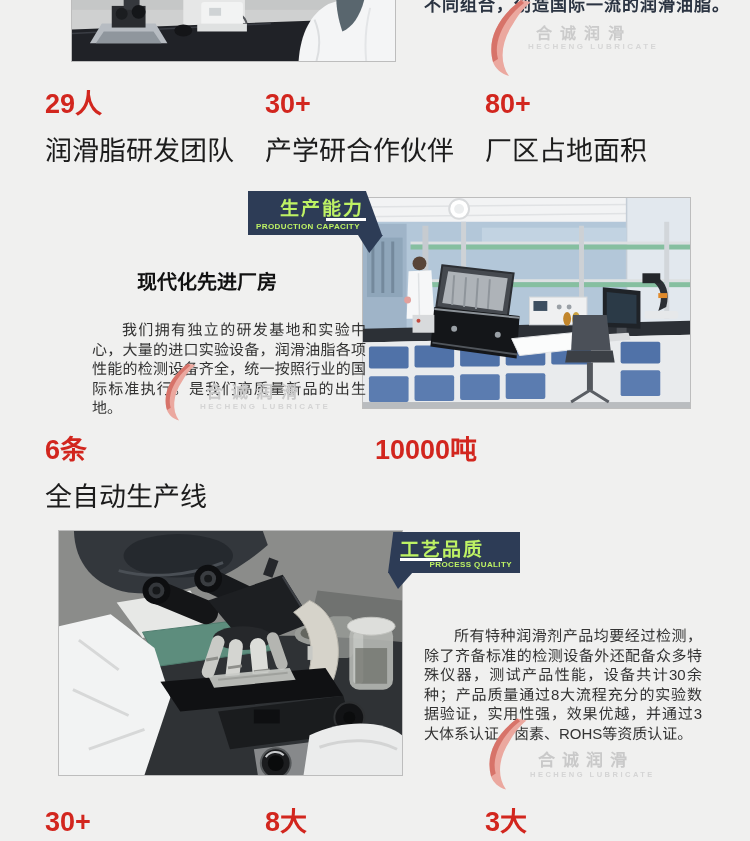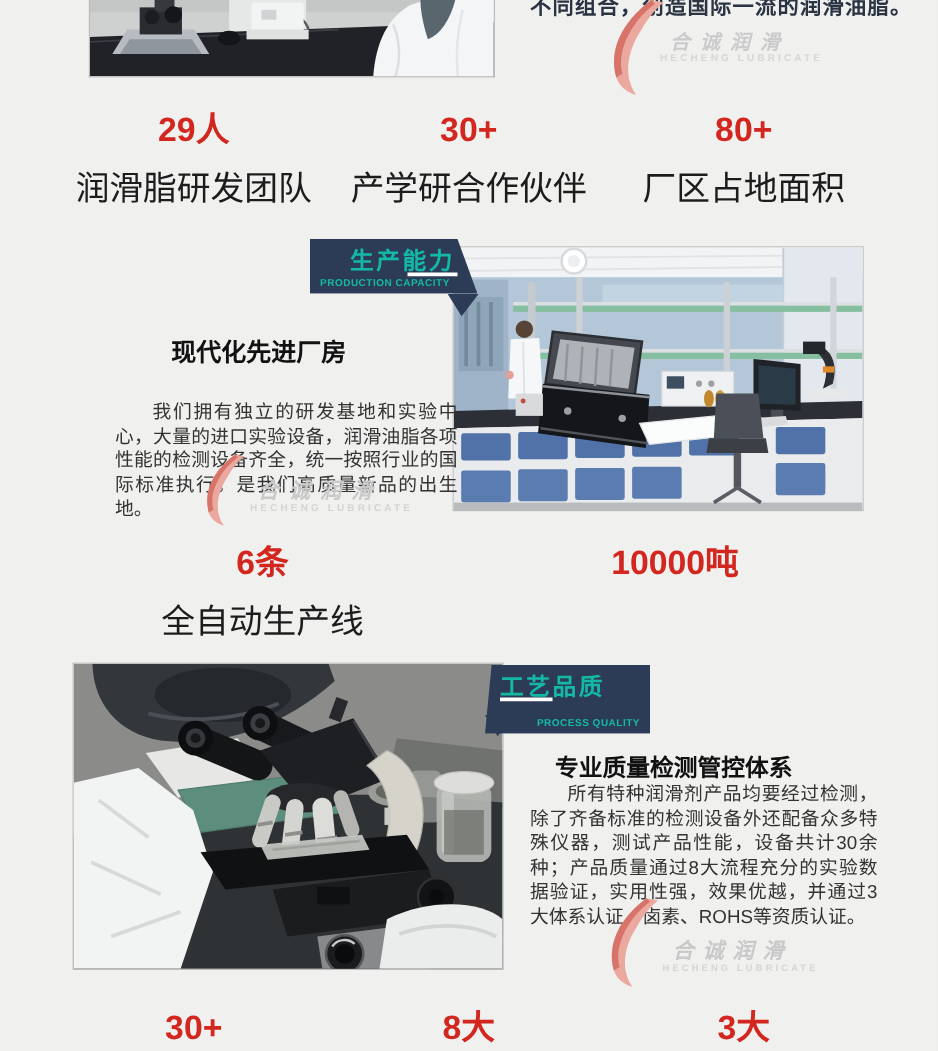--- a/index.html
+++ b/index.html
@@ -13,41 +13,41 @@
   .photo svg{display:block;width:100%;height:100%;}
   .photo-top{left:71px;top:0;width:325px;height:62px;border-top:none;}
   .photo-lab{left:362px;top:197px;width:329px;height:212px;}
   .photo-scope{left:58px;top:530px;width:345px;height:246px;}
   
   .slogan{
     position:absolute;left:424px;top:-9px;white-space:nowrap;
     font-size:17px;font-weight:bold;color:#2b3442;letter-spacing:1px;
   }
   
-  .wm-cn{position:absolute;color:#cbcbcb;letter-spacing:8px;font-weight:bold;white-space:nowrap;font-style:italic;}
+  .wm-cn{position:absolute;color:#cbcbcb;letter-spacing:8px;font-weight:bold;white-space:nowrap;}
   .wm-en{position:absolute;color:#d6d6d6;letter-spacing:2.5px;font-size:8px;font-weight:bold;white-space:nowrap;}
   .wm-swoosh{position:absolute;}
   
   .stats{position:absolute;left:45px;width:660px;display:flex;}
-  .stat{flex:1;text-align:center;}
+  .stat{flex:1;}
   .stat-value{font-size:27px;line-height:32px;font-weight:bold;color:#d2261e;}
   .stat-label{font-size:27px;line-height:32px;font-weight:500;color:#1c1c1c;margin-top:15px;}
   .stats-1{top:88px;}
   .stats-2{top:434px;}
   .stats-3{top:806px;}
   
-  .ribbon{position:absolute;background:#2d3c56;color:#14b8a6;text-decoration:underline;}
+  .ribbon{position:absolute;background:#2d3c56;color:#bef264;text-decoration:underline;}
   .ribbon-1{left:248px;top:191px;width:134px;height:44px;
     -webkit-clip-path:polygon(0 0,88% 0,100% 100%,0 100%);clip-path:polygon(0 0,88% 0,100% 100%,0 100%);}
   .ribbon-1 .rb-title{position:absolute;right:18px;top:2px;font-size:19px;font-weight:bold;letter-spacing:2px;}
   .ribbon-1 .rb-line{position:absolute;right:16px;top:27px;width:40px;height:3px;background:#fff;}
   .ribbon-1 .rb-sub{position:absolute;left:8px;bottom:4px;font-size:8px;letter-spacing:.4px;font-weight:bold;text-align:center;}
   .tail-1{left:358px;top:235px;width:25px;height:18px;
     -webkit-clip-path:polygon(0 0,100% 0,45% 100%);clip-path:polygon(0 0,100% 0,45% 100%);}
-  .ribbon-2{left:388px;top:532px;width:132px;height:55px;
+  .ribbon-2{left:388px;top:532px;width:132px;height:41px;
     -webkit-clip-path:polygon(4% 0,100% 0,100% 100%,0 100%);clip-path:polygon(4% 0,100% 0,100% 100%,0 100%);}
   .ribbon-2 .rb-title{position:absolute;left:12px;top:2px;font-size:19px;font-weight:bold;letter-spacing:2px;}
   .ribbon-2 .rb-line{position:absolute;left:12px;top:26px;width:42px;height:3px;background:#fff;}
   .ribbon-2 .rb-sub{position:absolute;right:8px;bottom:4px;font-size:8px;letter-spacing:.4px;font-weight:bold;}
   .tail-2{left:388px;top:572px;width:25px;height:17px;
     -webkit-clip-path:polygon(0 0,100% 0,40% 100%);clip-path:polygon(0 0,100% 0,40% 100%);}
   
   .sec-heading{position:absolute;font-size:20px;font-weight:bold;color:#111;text-align:center;}
   .heading-1{left:72px;top:266px;width:270px;}
   .heading-2{left:424px;top:599px;width:230px;font-size:19px;}
@@ -270,21 +270,20 @@
     </svg>
   </div>
 
   <div class="ribbon ribbon-2">
     <span class="rb-title">工艺品质</span>
     <span class="rb-line"></span>
     <span class="rb-sub">PROCESS QUALITY</span>
   </div>
   <div class="ribbon tail-2"></div>
 
-  <div class="sec-heading heading-2">专业质量检测管控体系</div>
   <div class="sec-body body-2">所有特种润滑剂产品均要经过检测，除了齐备标准的检测设备外还配备众多特殊仪器，测试产品性能，设备共计30余种；产品质量通过8大流程充分的实验数据验证，实用性强，效果优越，并通过3大体系认证，卤素、ROHS等资质认证。</div>
 
   <svg class="wm-swoosh" style="left:478px;top:716px;" width="56" height="76" viewBox="0 0 60 80">
     <path d="M42,2 C18,20 8,42 14,64 C16,70 22,76 30,78 C20,64 22,44 34,26 C38,19 44,10 52,4 Z" fill="#eba89f"></path>
     <path d="M42,2 C18,20 8,42 14,64 L19,61 C14,44 25,20 45,5 Z" fill="#cf5c52" opacity="0.7"></path>
   </svg>
   <div class="wm-cn" style="left:538px;top:746px;font-size:17px;color:#c9c9c9;letter-spacing:7px;">合诚润滑</div>
   <div class="wm-en" style="left:530px;top:770px;color:#d4d4d4;font-size:7.5px;">HECHENG LUBRICATE</div>
 
   <div class="stats stats-3">

